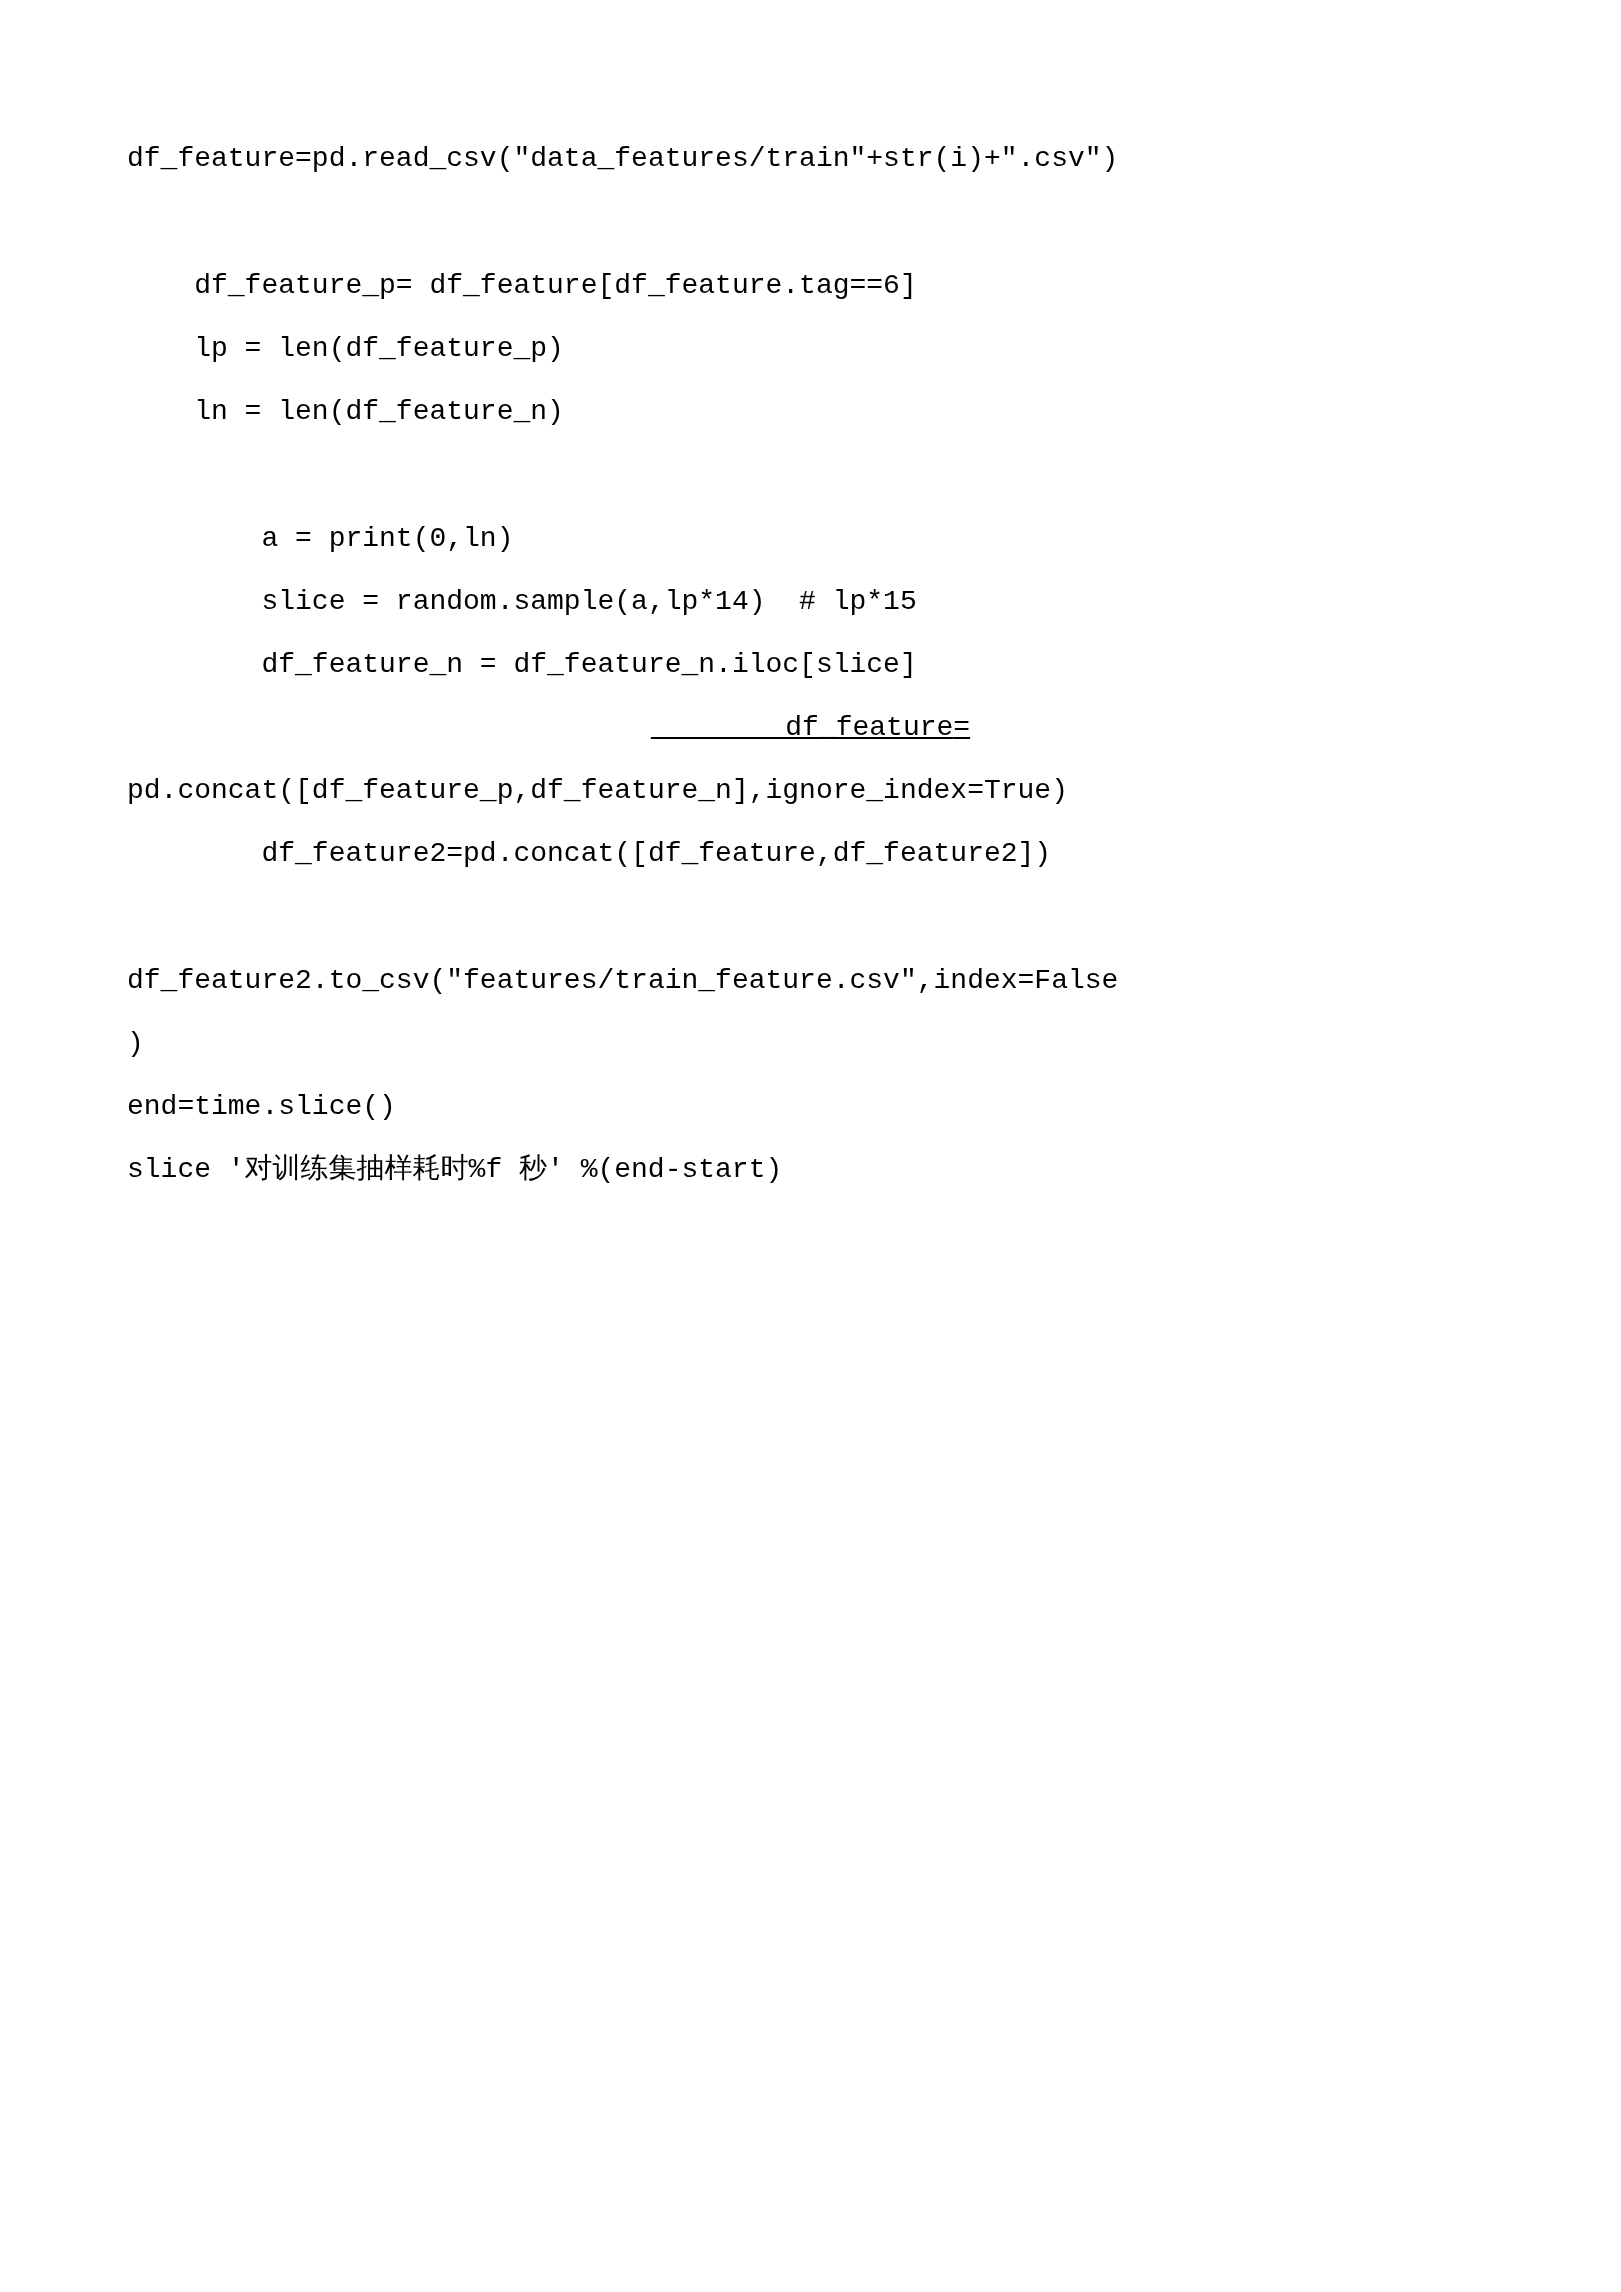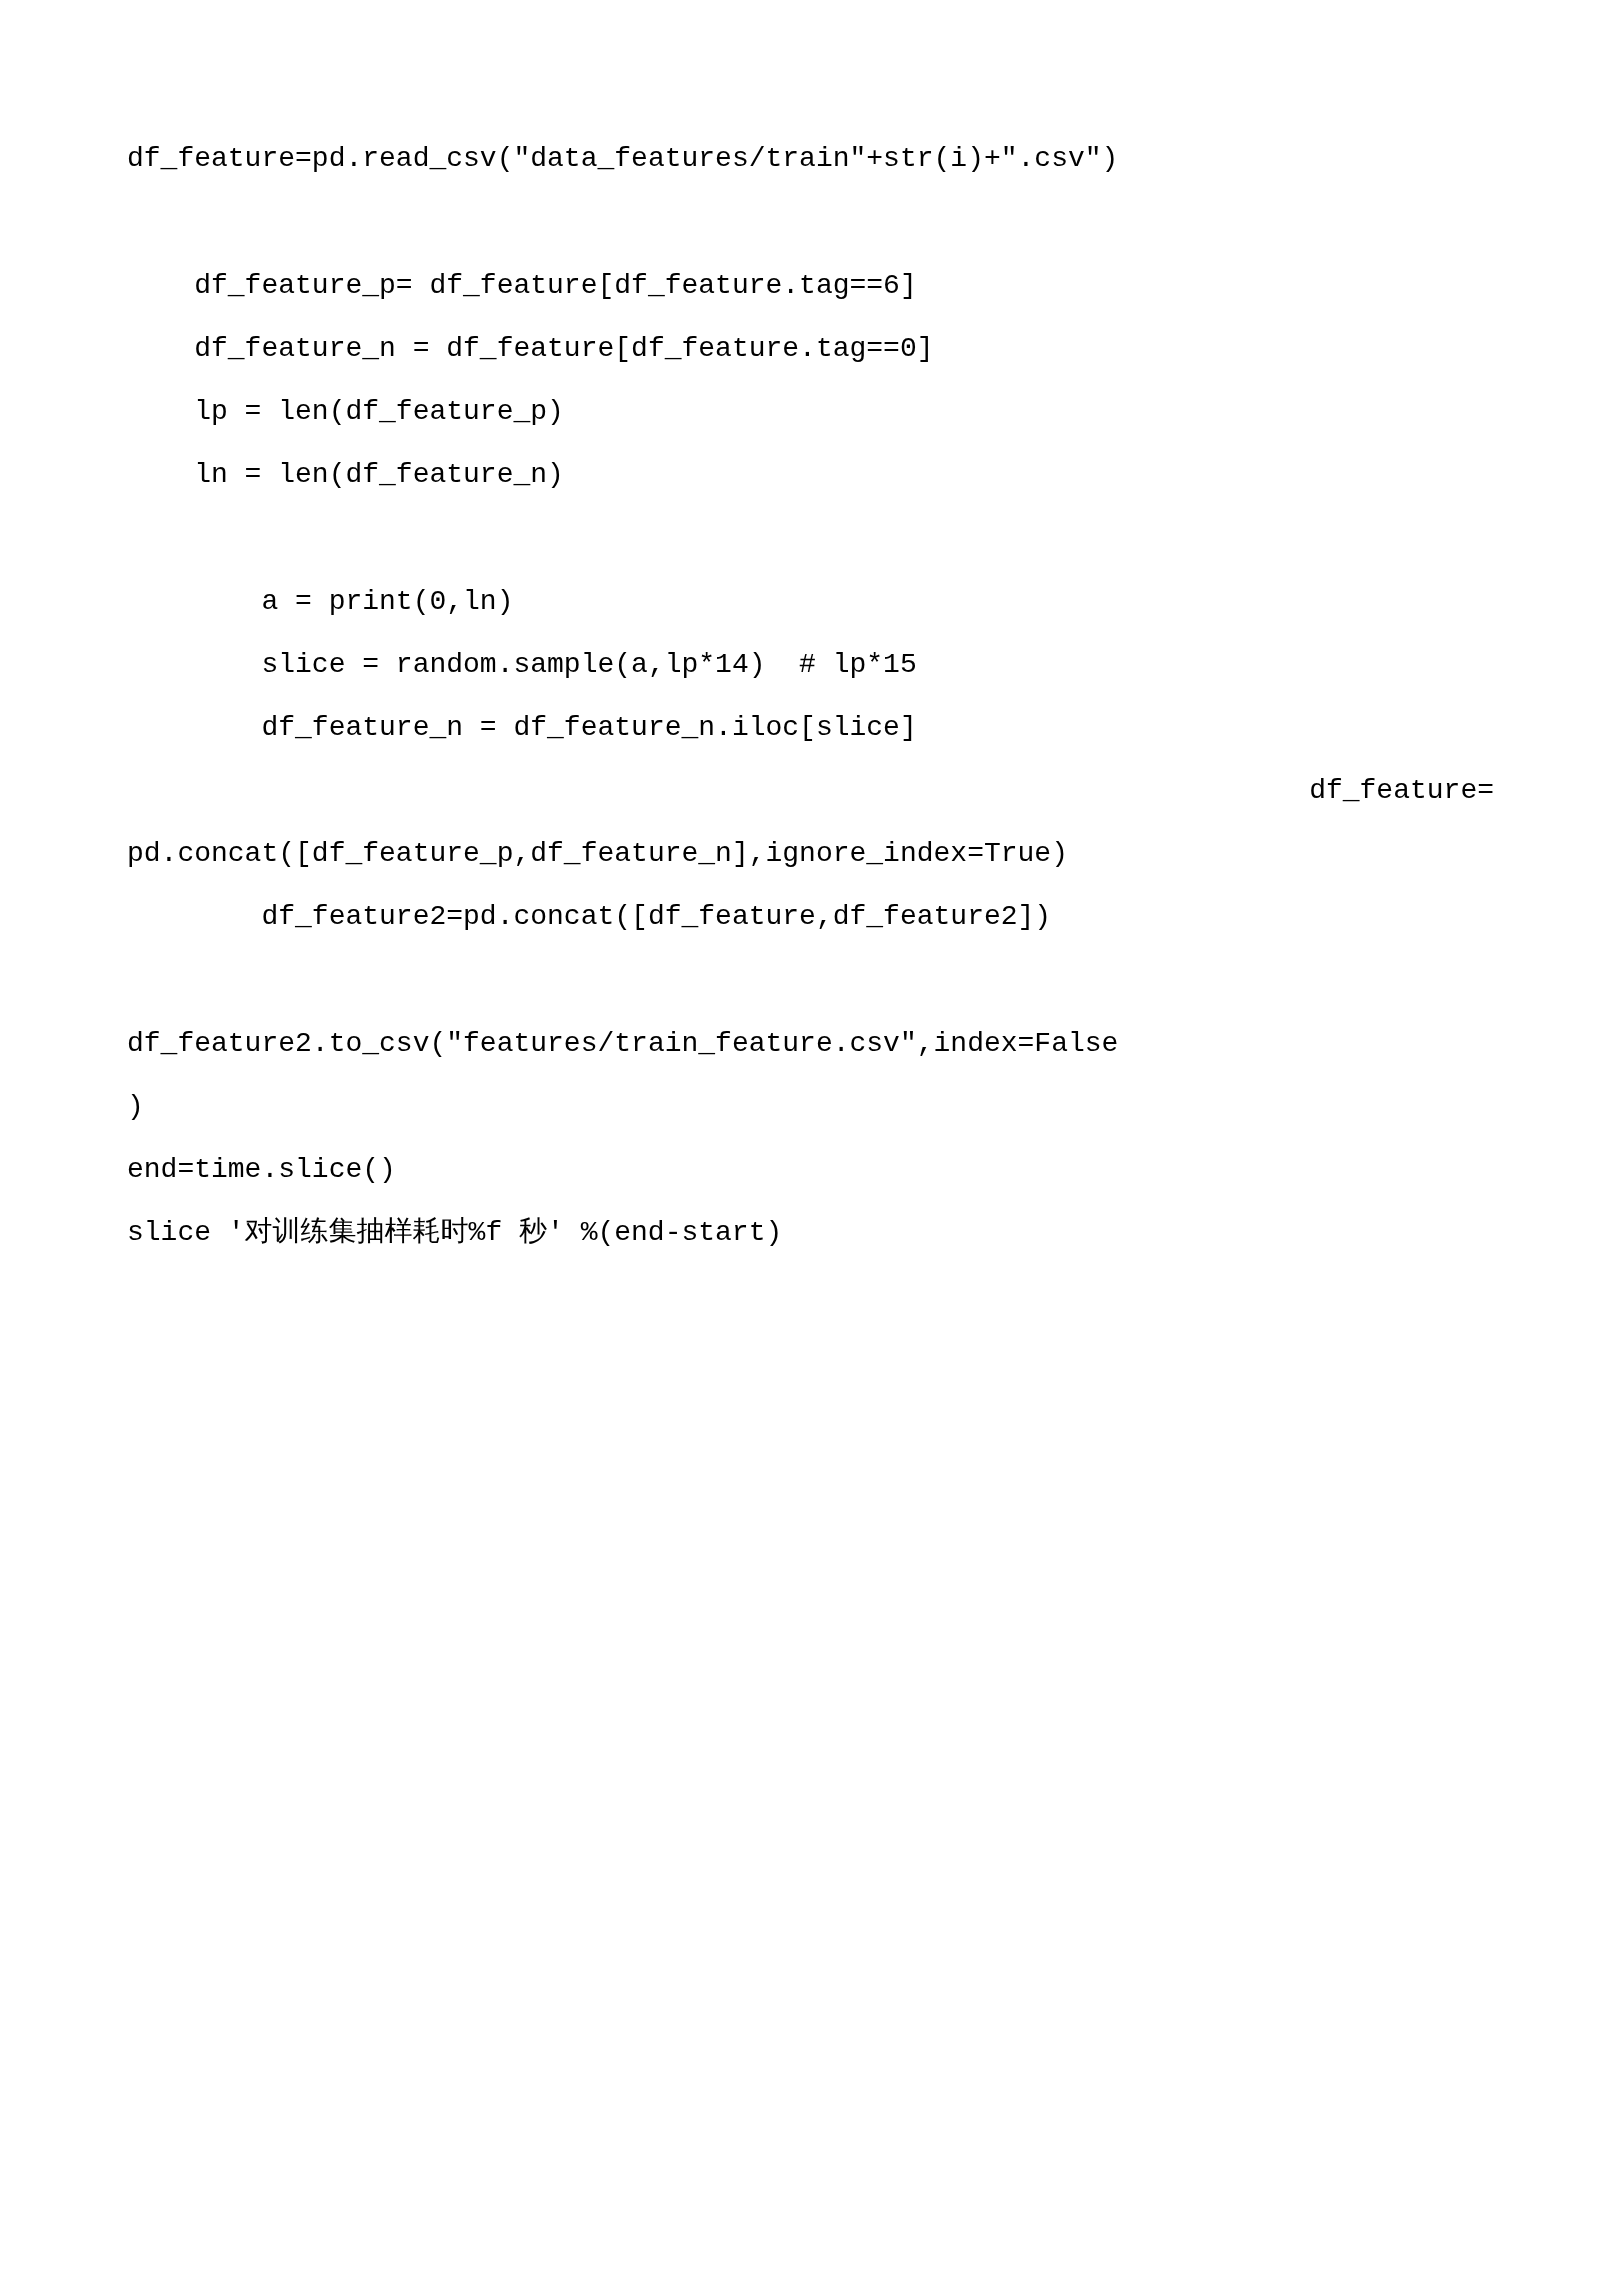--- a/index.html
+++ b/index.html
@@ -19,31 +19,31 @@
   }
   .code-line {
     white-space: pre;
     font-family: "Courier New", "SimSun", monospace;
   }
   .blank {
     height: 64px;
   }
   .justified {
     display: flex;
-    justify-content: flex-end;
+    justify-content: center;
+    text-decoration: underline;
   }
 </style>
 </head>
 <body>
 
 <div class="page">
   <div class="code-line">df_feature=pd.read_csv("data_features/train"+str(i)+".csv")</div>
   <div class="blank"></div>
   <div class="code-line">    df_feature_p= df_feature[df_feature.tag==6]</div>
-  <div class="code-line">    df_feature_n = df_feature[df_feature.tag==0]</div>
   <div class="code-line">    lp = len(df_feature_p)</div>
   <div class="code-line">    ln = len(df_feature_n)</div>
   <div class="blank"></div>
   <div class="code-line">        a = print(0,ln)</div>
   <div class="code-line">        slice = random.sample(a,lp*14)  # lp*15</div>
   <div class="code-line">        df_feature_n = df_feature_n.iloc[slice]</div>
   <div class="code-line justified">
     <span>        df_feature</span>
     <span>=</span>
   </div>

